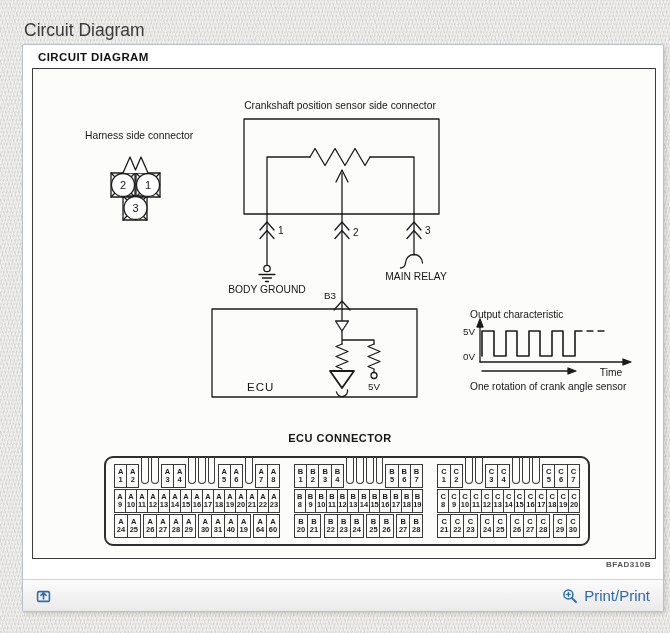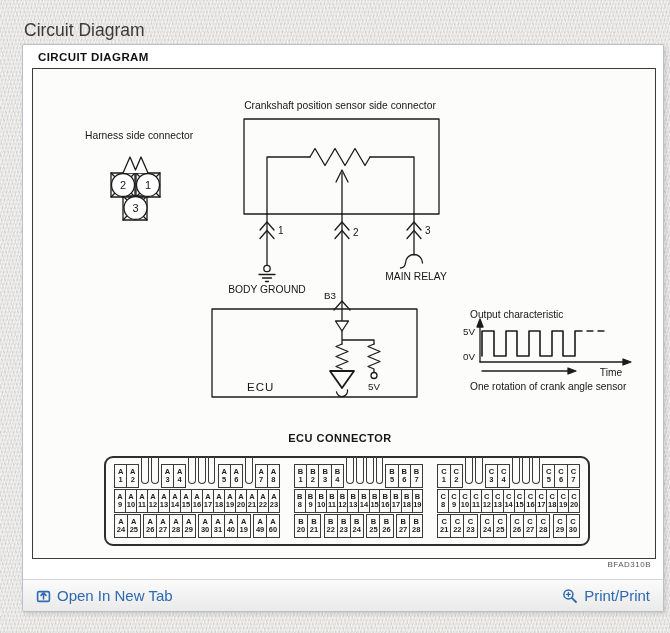--- a/index.html
+++ b/index.html
@@ -39,21 +39,21 @@
   .cell{
     flex:1 1 0;min-width:0;border-right:1px solid #3a3a3a;
     display:flex;flex-direction:column;align-items:center;justify-content:center;
     font-size:7.5px;line-height:8px;font-weight:600;color:#1c1c1c;
   }
   .cell:last-child{border-right:none;}
   .cslots{display:flex;align-items:flex-start;min-width:0;padding:0 1px;}
   .slot{flex:1 1 0;min-width:0;height:27px;margin:-8px 1px 0;border:1.5px solid #3a3a3a;border-top:none;border-radius:0 0 4px 4px;}
   .cgap{min-width:0;}
 
-  .fig-code{position:absolute;right:12px;top:515px;font-size:8px;color:#555;letter-spacing:.5px;}
+  .fig-code{position:absolute;right:12px;top:515px;font-size:8px;color:#555;letter-spacing:.5px;font-weight:bold;}
   .footer{
     position:absolute;left:0;right:0;bottom:0;height:32px;box-sizing:border-box;
     background:linear-gradient(#fbfbfb,#eaeaea);border-top:1px solid #d4d4d4;
     display:flex;align-items:center;justify-content:space-between;padding:0 13px;
   }
   .link{display:flex;align-items:center;gap:6px;color:var(--link,#2d6ab0);font-size:15px;text-decoration:none;cursor:pointer;}
   .link svg{display:block;}
 </style>
 </head>
 <body>
@@ -322,21 +322,21 @@
               </div>
               <div class="cell">
                 <span>A</span>
                 <span>19</span>
               </div>
             </div>
             <div class="cgap" style="flex-grow: 0.7;"></div>
             <div class="cgrp" style="flex-grow: 2;">
               <div class="cell">
                 <span>A</span>
-                <span>49</span>
+                <span>64</span>
               </div>
               <div class="cell">
                 <span>A</span>
                 <span>60</span>
               </div>
             </div>
           </div>
         </div>
         <div class="cblock" style="width: 134px;">
           <div class="crow">
@@ -643,21 +643,20 @@
   <div class="fig-code">BFAD310B</div>
 
   <div class="footer">
     <a class="link" href="#">
       <span>
         <svg width="15" height="15" viewBox="0 0 15 15" fill="none" stroke="#2d6ab0" stroke-width="1.6" stroke-linecap="round" stroke-linejoin="round">
           <rect x="1.6" y="3.6" width="11.8" height="9.8" rx="1.5"></rect>
           <path d="M7.5,11 V5.2 M5,7.4 L7.5,4.8 L10,7.4"></path>
         </svg>
       </span>
-      <span>Open In New Tab</span>
     </a>
     <a class="link" href="#">
       <span>
         <svg width="16" height="16" viewBox="0 0 16 16" fill="none" stroke="#2d6ab0" stroke-linecap="round">
           <circle cx="6.4" cy="6.4" r="4.5" stroke-width="1.5"></circle>
           <path d="M9.8,9.8 L14,14" stroke-width="1.9"></path>
           <path d="M6.4,4.5 V8.3 M4.5,6.4 H8.3" stroke-width="1.3"></path>
         </svg>
       </span>
       <span>Print/Print</span>

